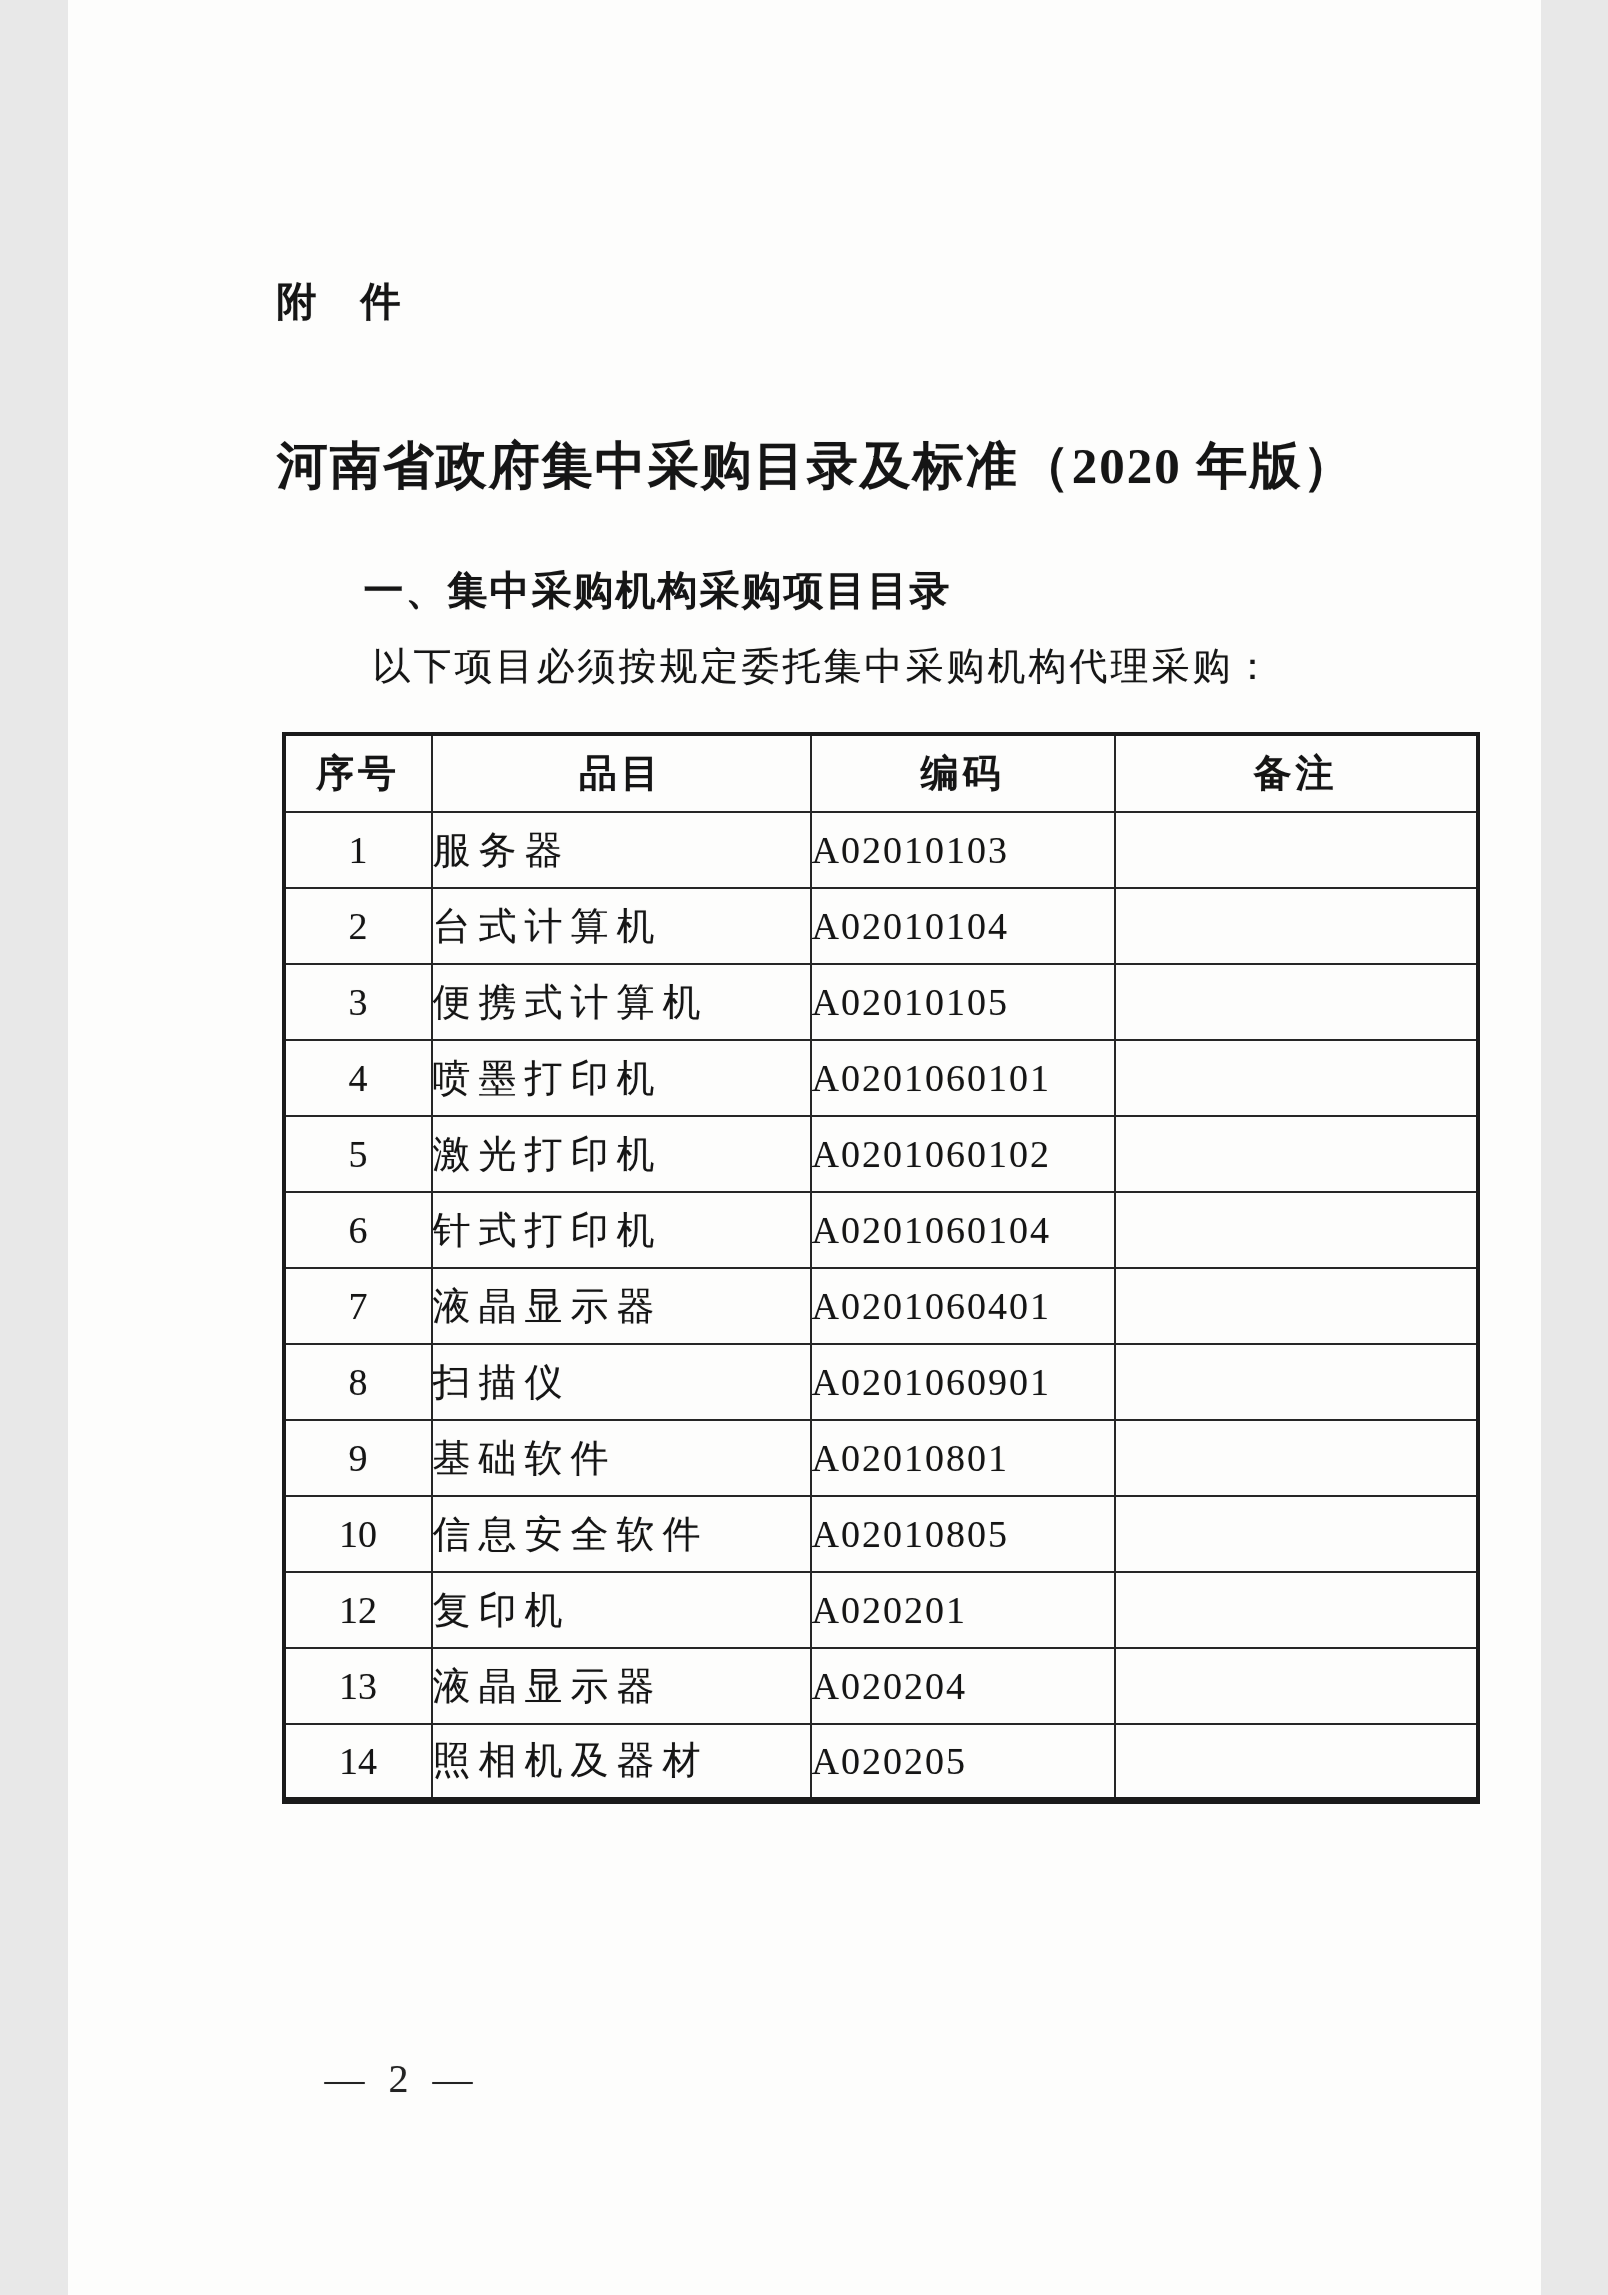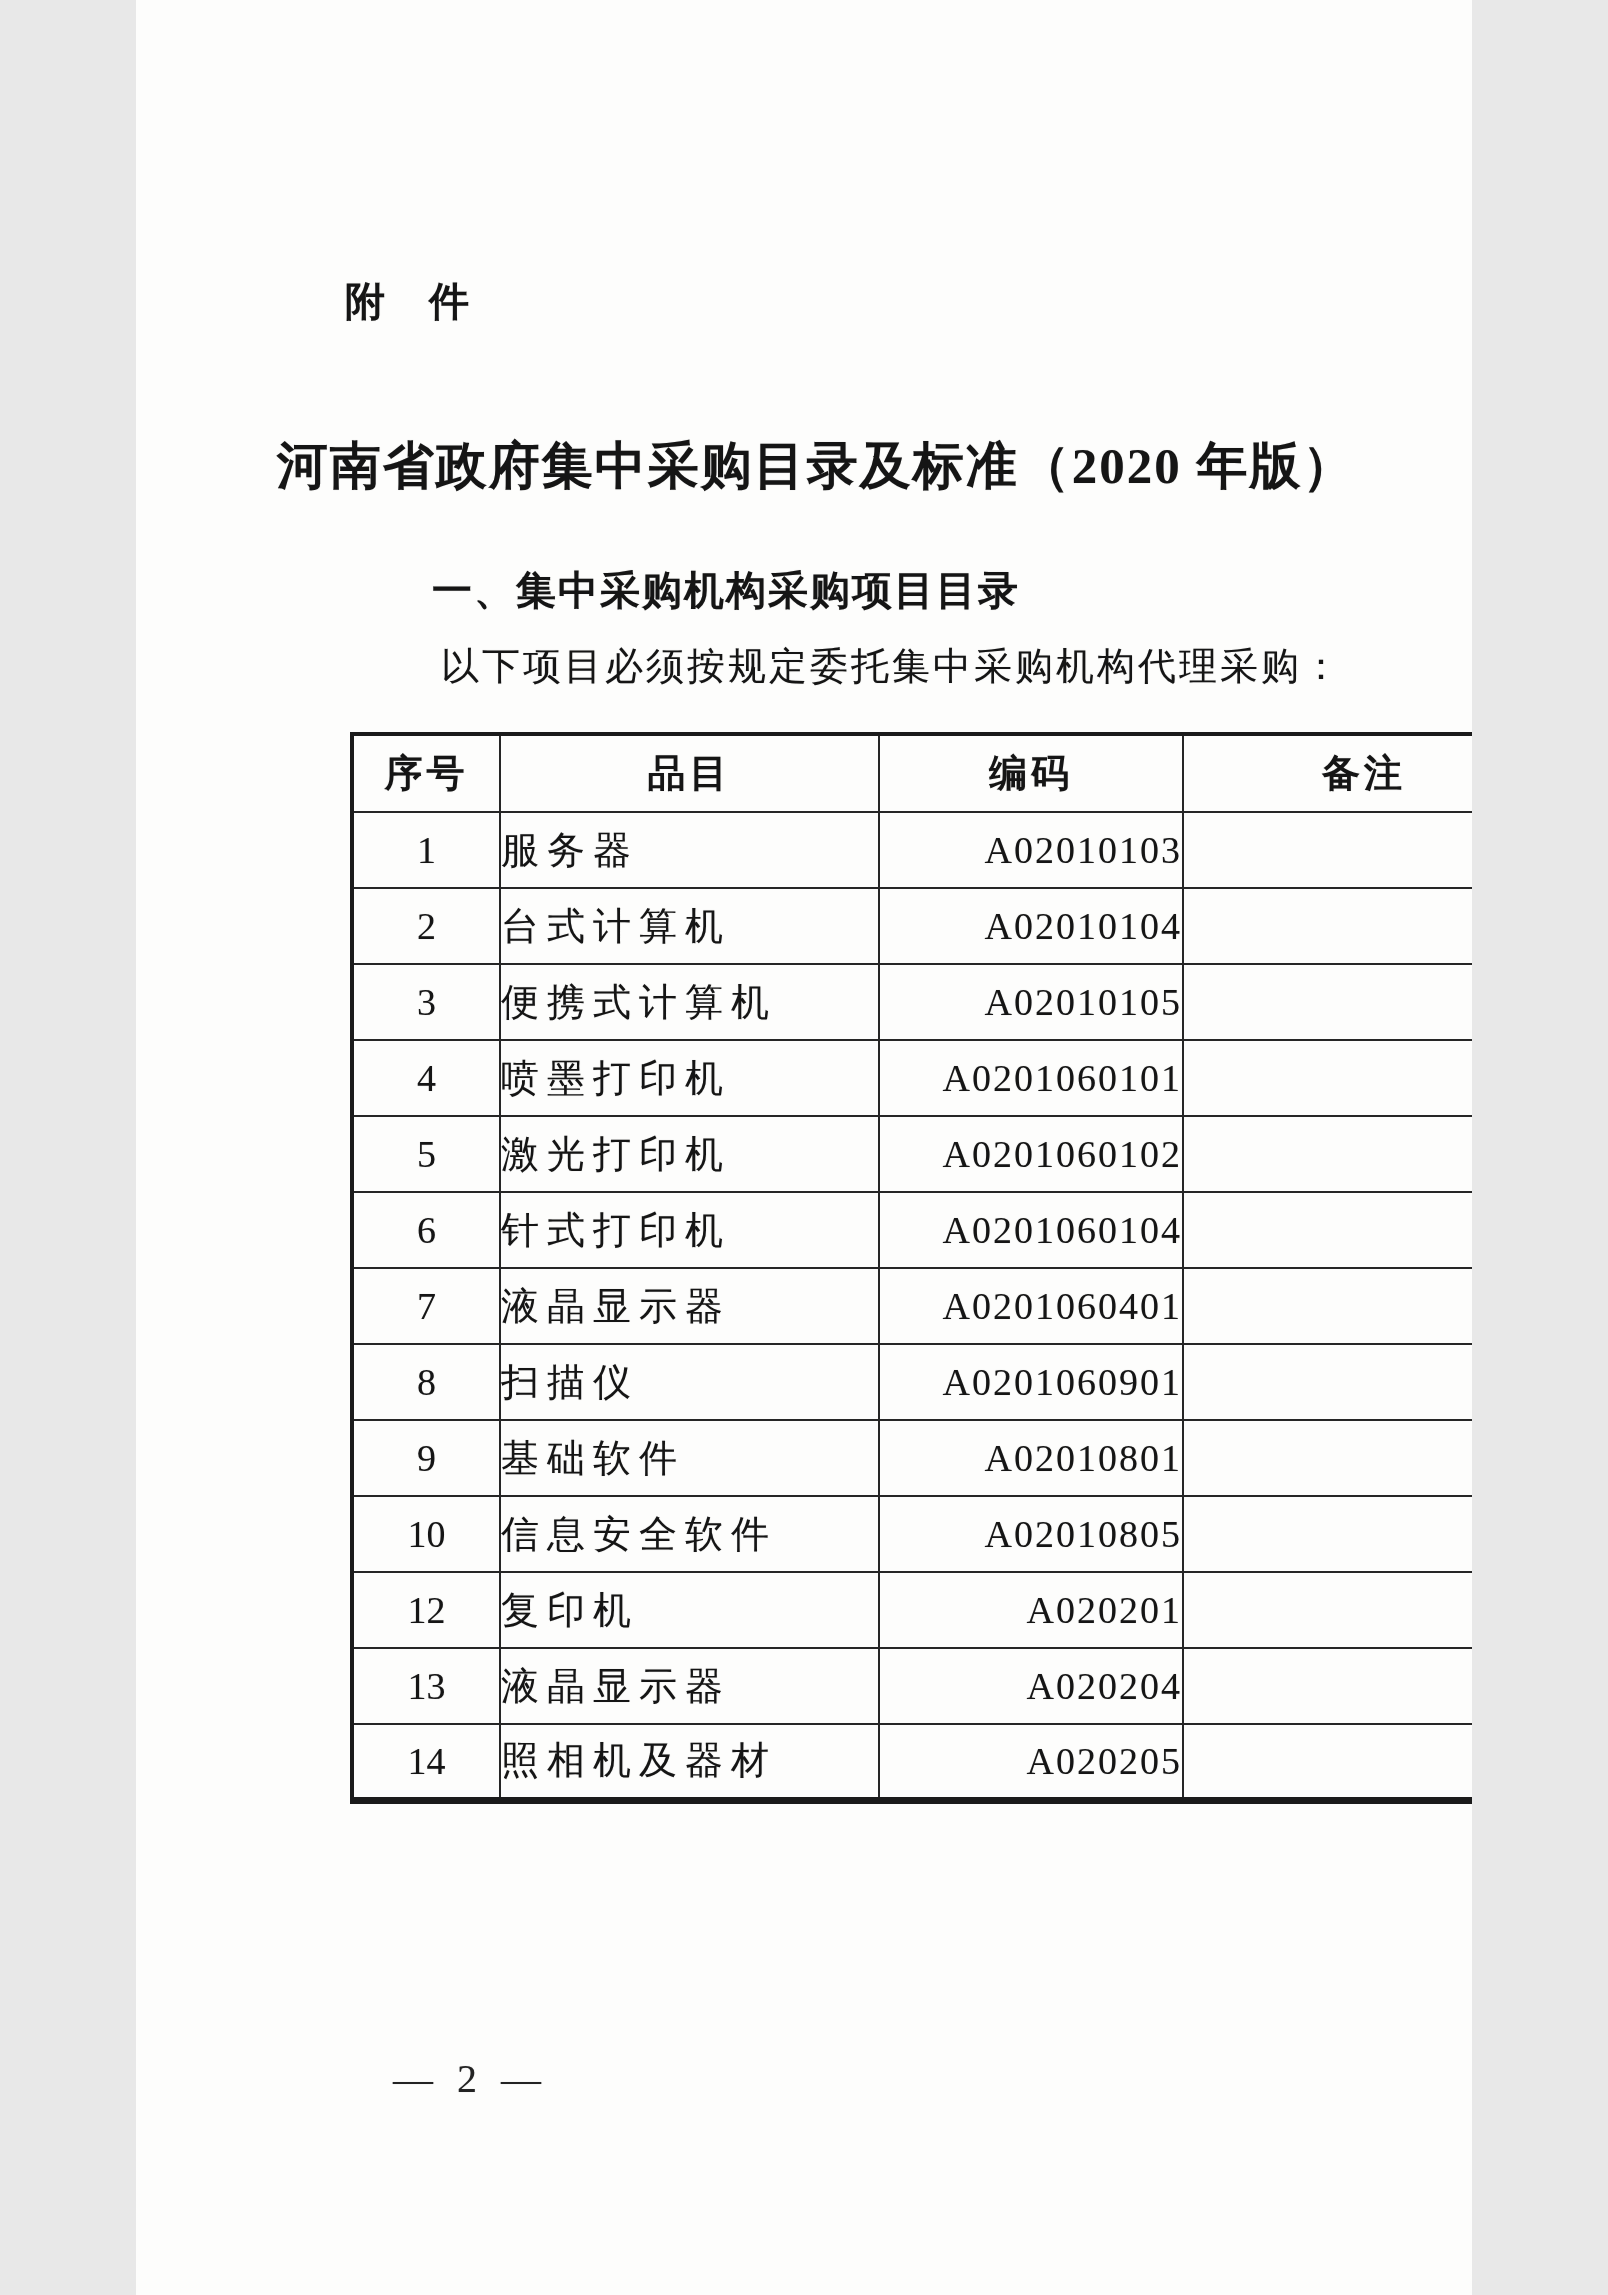--- a/index.html
+++ b/index.html
@@ -2,21 +2,21 @@
 <html><head>
 <meta charset="utf-8">
 <style>
   html, body {
     margin: 0;
     padding: 0;
     background: #e8e8e8;
   }
   .page {
     position: relative;
-    width: 1336px;
+    width: 1473px;
     height: 2296px;
     margin: 0 auto;
     background: #fdfdfc;
     color: #151515;
     font-family: "Liberation Serif", "DejaVu Serif", serif;
     overflow: hidden;
     text-shadow: 0 0 1px rgba(20,20,20,0.25);
   }
   .attachment-label {
     position: absolute;
@@ -105,21 +105,21 @@
     font-size: 38px;
     letter-spacing: 8px;
     padding-left: 42px;
     text-align: left;
     white-space: nowrap;
   }
   td.cell-code {
     font-size: 38px;
     letter-spacing: 2px;
     padding-left: 20px;
-    text-align: right;
+    text-align: left;
     white-space: nowrap;
   }
   td.cell-note { }
   .page-number {
     position: absolute;
     left: 257px;
     top: 2059px;
     font-size: 40px;
     line-height: 1;
     word-spacing: 14px;

